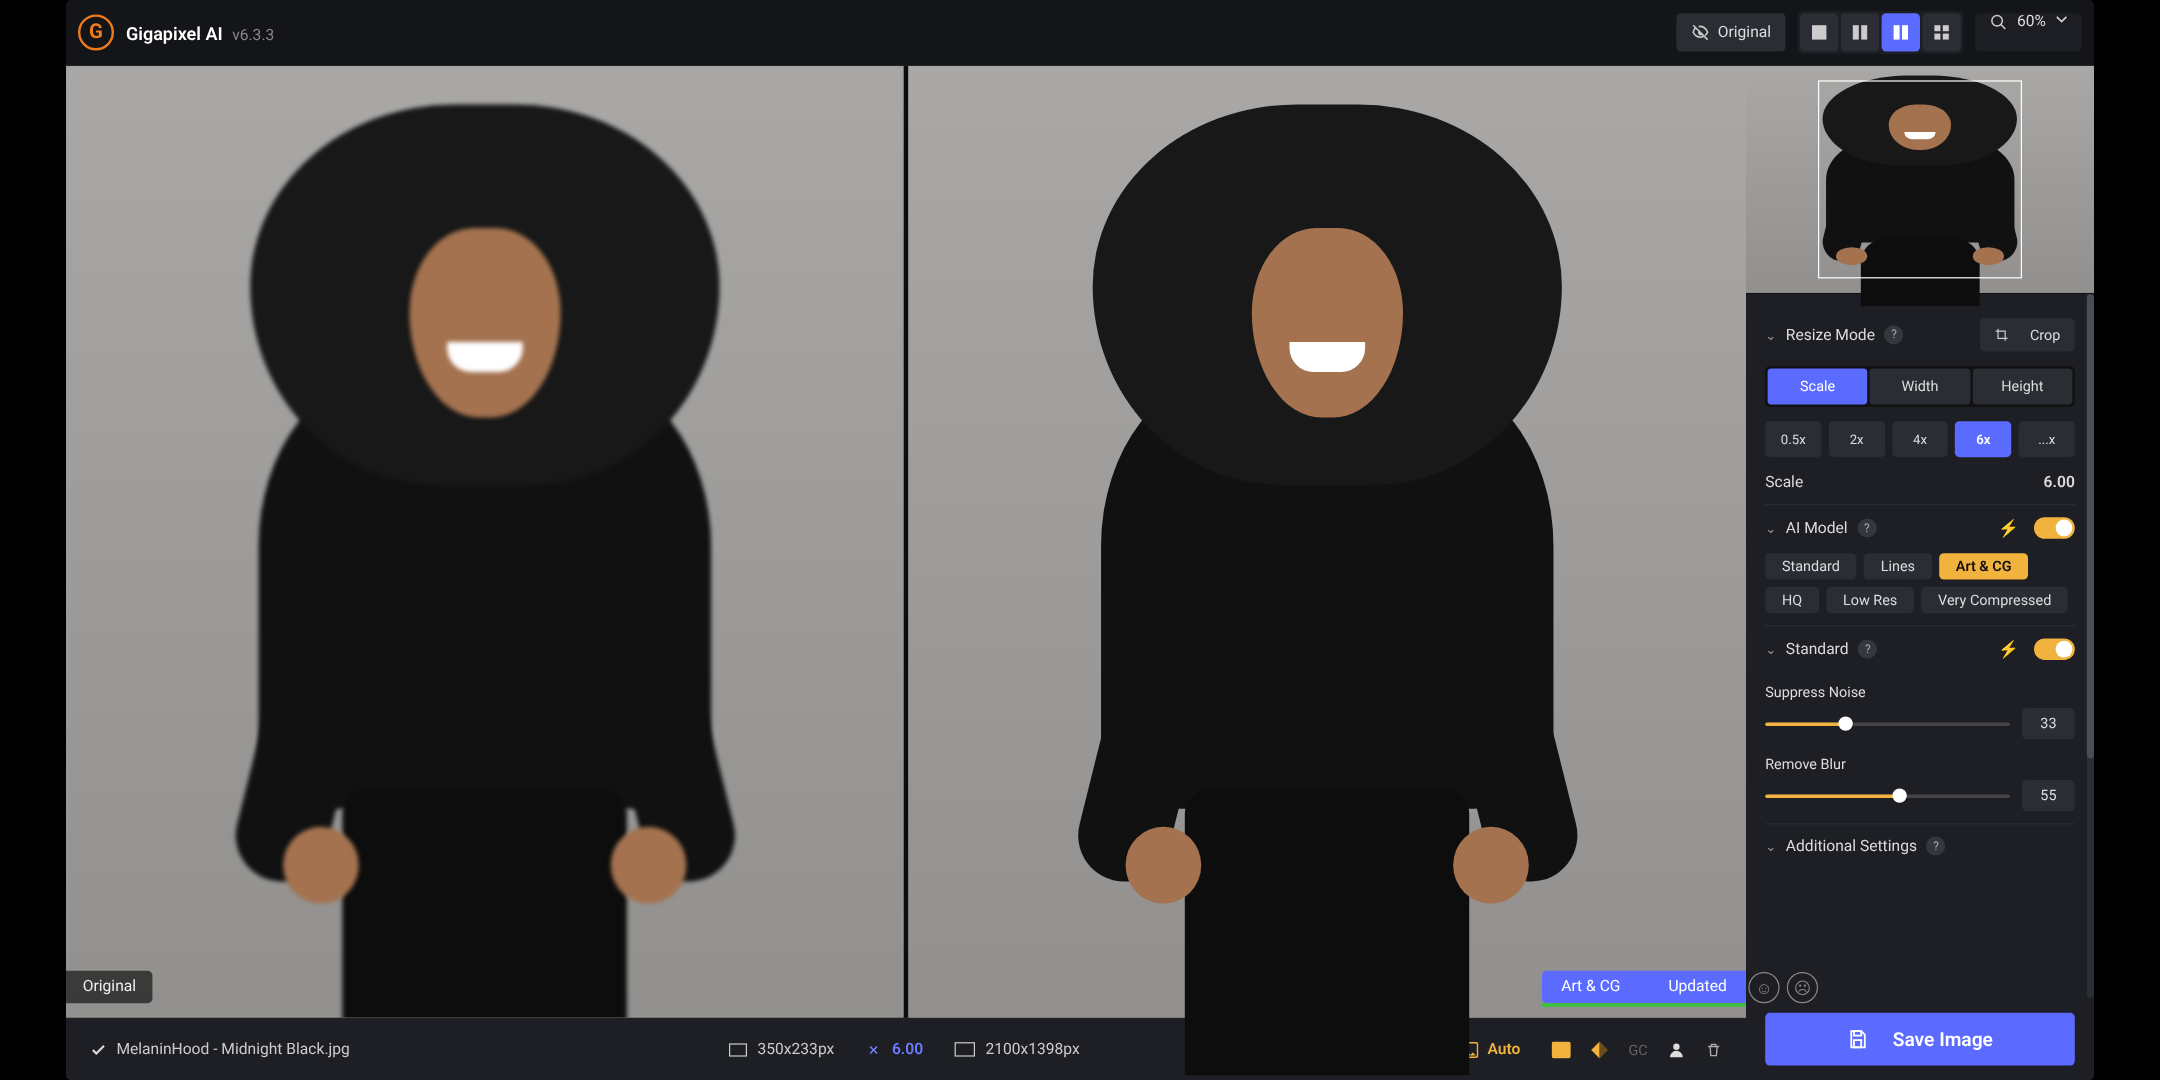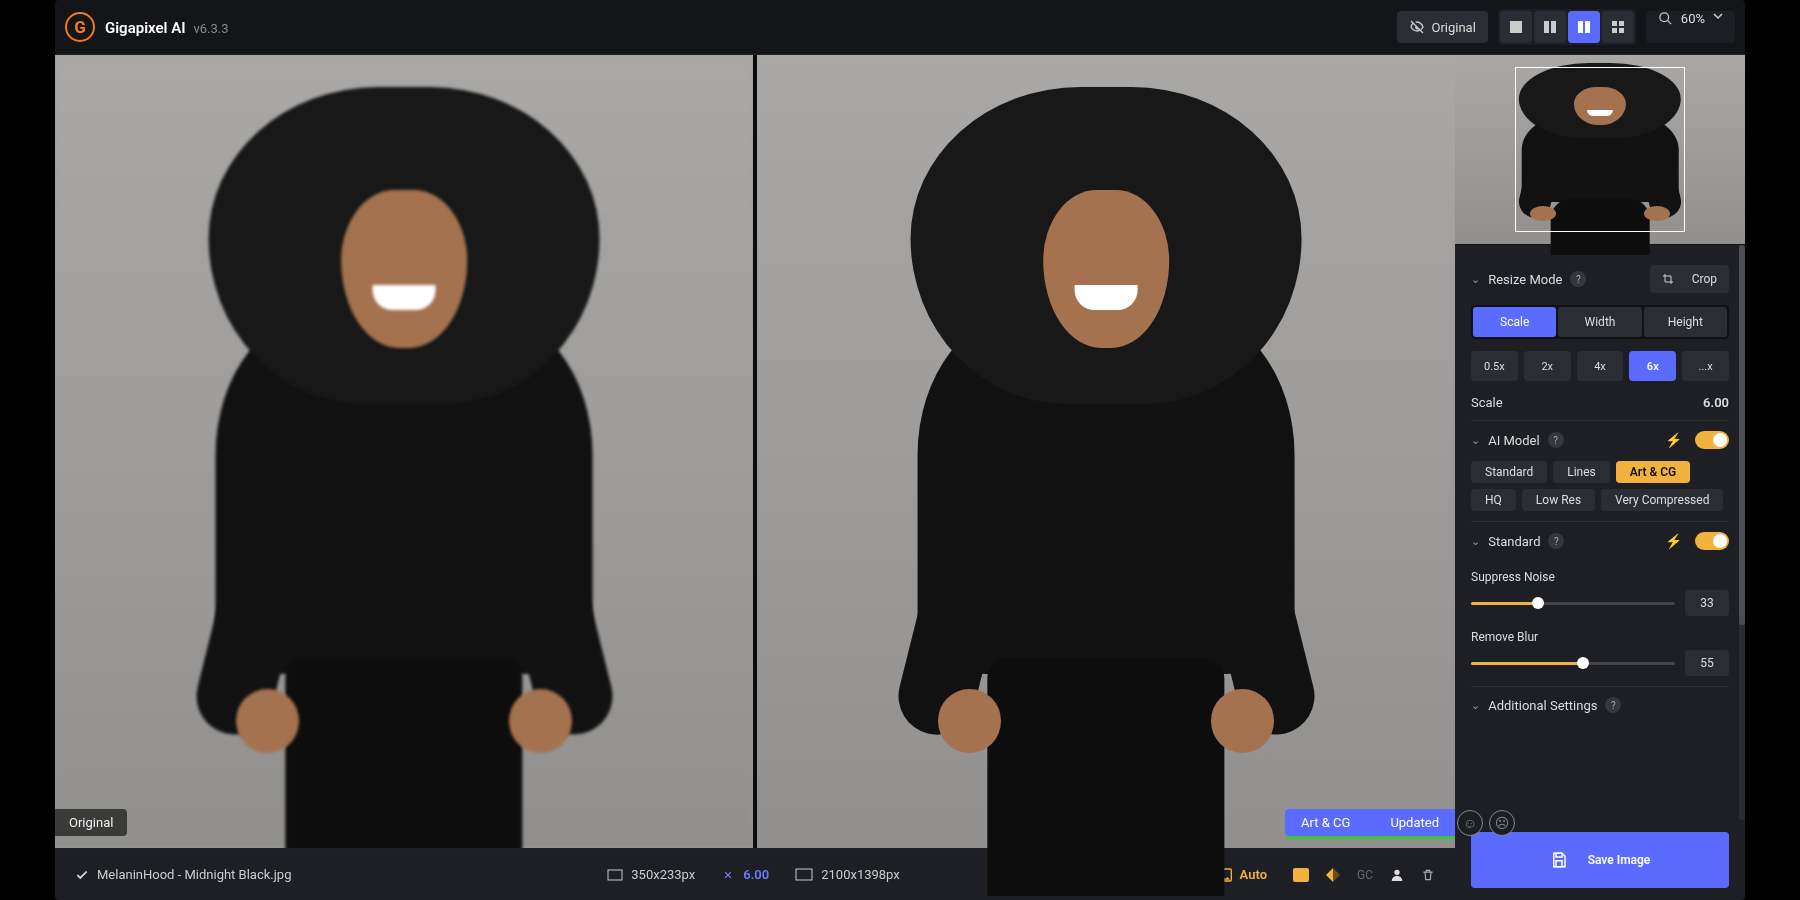--- a/index.html
+++ b/index.html
@@ -52,21 +52,21 @@
   .model{background:#2a2d33;border:none;color:#ddd;height:22px;font-size:12px;border-radius:4px;cursor:pointer;padding:0 14px}
   .model.sel{background:#f2b23e;color:#111;font-weight:600}
   .sliderrow{margin-top:20px}
   .sliderrow .lab{font-size:12px;color:#ddd;margin-bottom:6px}
   .sliderline{display:flex;align-items:center;gap:10px}
   .track{flex:1;height:3px;background:#444;position:relative;border-radius:2px}
   .fill{position:absolute;left:0;top:0;bottom:0;background:#f2b23e;border-radius:2px}
   .knob{position:absolute;top:50%;width:12px;height:12px;background:#fff;border-radius:50%;transform:translate(-50%,-50%)}
   .valbox{width:44px;height:26px;background:#2a2d33;border-radius:4px;display:flex;align-items:center;justify-content:center;font-size:12px}
   .savewrap{padding:12px 16px}
-  .savebtn{width:100%;height:56px;background:#5b6bff;border:none;color:#fff;font-size:12px;font-weight:600;border-radius:4px;display:flex;align-items:center;justify-content:center;gap:20px;cursor:pointer}
+  .savebtn{width:100%;height:44px;background:#5b6bff;border:none;color:#fff;font-size:16px;font-weight:600;border-radius:4px;display:flex;align-items:center;justify-content:center;gap:20px;cursor:pointer}
   svg{display:block}
   
   .person{position:absolute;inset:0}
   .bgwall{position:absolute;inset:0;background:linear-gradient(180deg,#a9a8a6,#91908e)}
   .hair{position:absolute;left:50%;top:4%;width:56%;height:40%;transform:translateX(-50%);background:#181818;border-radius:50% 50% 46% 46%/55% 55% 60% 60%}
   .faceS{position:absolute;left:50%;top:17%;width:18%;height:20%;transform:translateX(-50%);background:#a4724f;border-radius:48% 48% 52% 52%/50% 50% 62% 62%}
   .smile{position:absolute;left:50%;top:29%;width:9%;height:3.2%;transform:translateX(-50%);background:#fff;border-radius:0 0 20px 20px}
   .hood{position:absolute;left:50%;top:32%;width:54%;height:46%;transform:translateX(-50%);background:#111;border-radius:30% 30% 18% 18%/40% 40% 10% 10%}
   .armL,.armR{position:absolute;top:56%;width:11%;height:30%;background:#111;border-radius:40px}
   .armL{left:23%;transform:rotate(14deg)}

